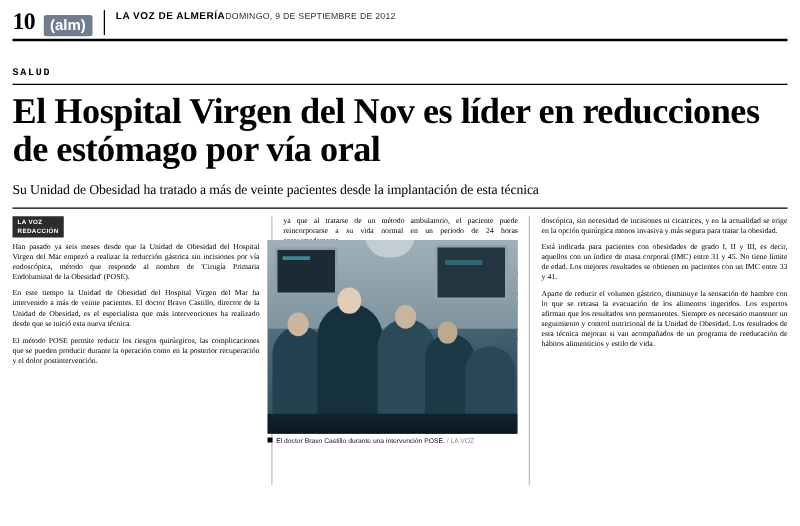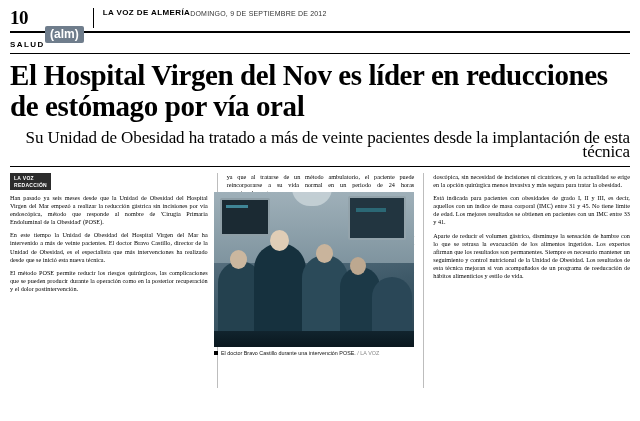--- a/index.html
+++ b/index.html
@@ -24,31 +24,31 @@
     padding-bottom:3px;
   }
   .folio{
     font-family:"Liberation Serif", serif;
     font-size:19px;
     font-weight:bold;
     line-height:20px;
     letter-spacing:-0.5px;
   }
   .section-chip{
-    margin-left:17px;
+    margin-left:7px;
     background:#6f7d8c;
     color:#fff;
     font-family:"Liberation Sans", sans-serif;
     font-size:12px;
     font-weight:bold;
     line-height:15px;
     padding:1px 5px 1px 5px;
     border-radius:2px;
     position:relative;
-    top:18px;
+    top:4px;
   }
   .masthead-rules{
     margin-left:9px;
     padding-left:9px;
     border-left:1px solid #000;
     align-self:stretch;
     display:flex;
     flex-direction:row;
     justify-content:center;
   }
@@ -64,22 +64,22 @@
   .paper-date{
     font-family:"Liberation Sans", sans-serif;
     font-size:7px;
     color:#333;
     letter-spacing:0.2px;
     line-height:10px;
     margin-top:1px;
   }
   
   .kicker{
-    margin-top:7px;
-    font-family:Liberation Sans, sans-serif;
+    margin-top:21px;
+    font-family:Liberation Mono, monospace;
     font-size:8px;
     font-weight:bold;
     letter-spacing:1.4px;
     color:#000;
   }
   .rule-thin{
     border-top:1px solid #000;
     margin-top:4px;
   }
   
@@ -87,24 +87,23 @@
     margin-top:6px;
     font-family:"Liberation Serif", serif;
     font-size:29px;
     font-weight:bold;
     line-height:31px;
     letter-spacing:-0.4px;
   }
   .subhead{
     margin-top:9px;
     font-family:"Liberation Serif", serif;
-    font-size:17px;
+    font-size:11px;
     line-height:14px;
     letter-spacing:-0.1px;
-    text-align:right;
   }
   .rule-sub{
     border-top:1px solid #000;
     margin-top:7px;
   }
   
   .cols{
     margin-top:6px;
     display:flex;
     gap:0;

